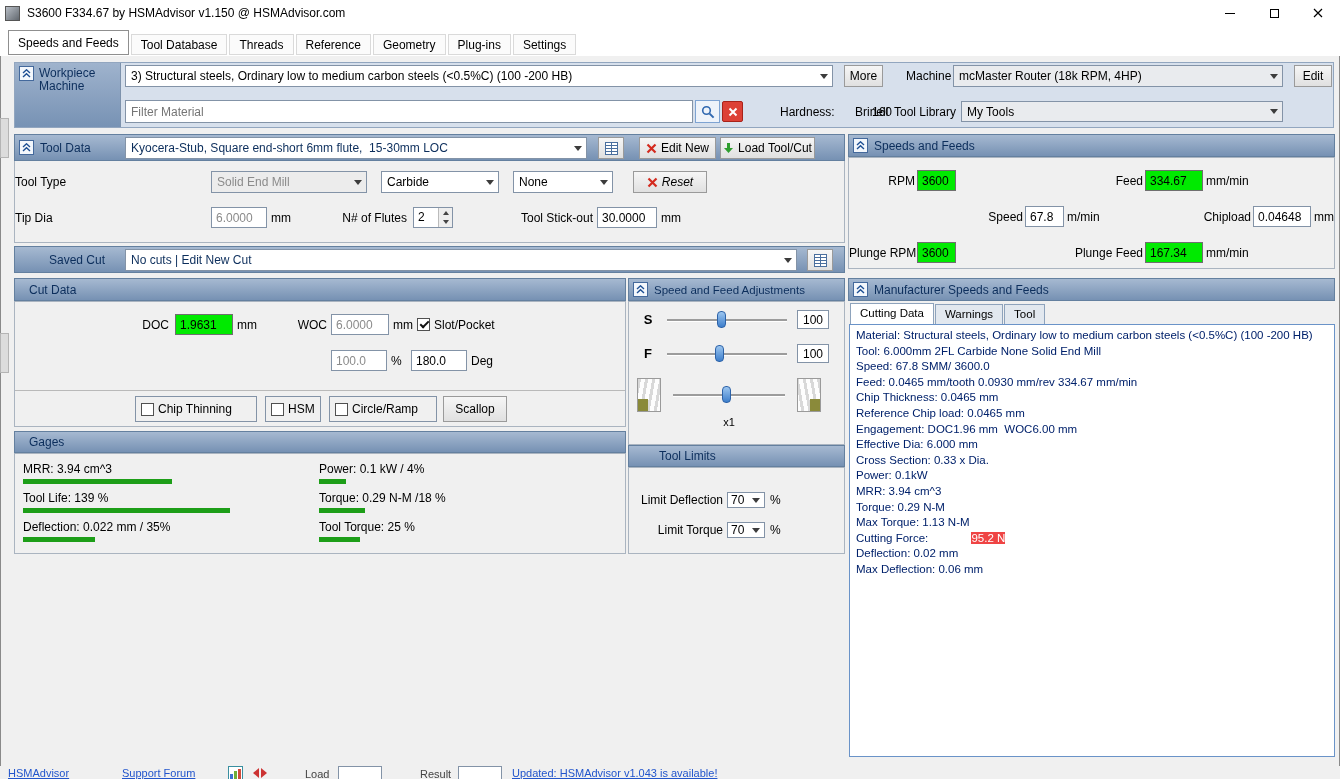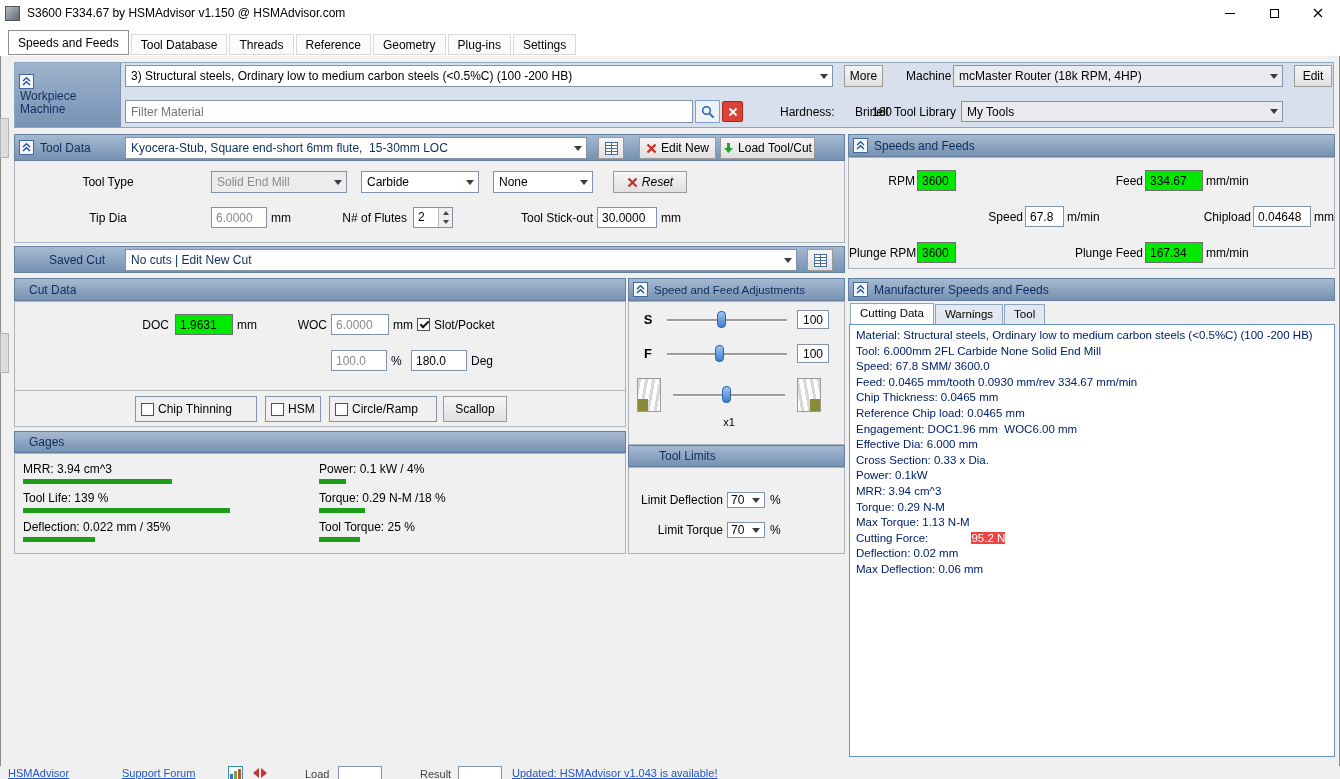--- a/index.html
+++ b/index.html
@@ -44,21 +44,21 @@
 
   .cb { width:13px; height:13px; border:1px solid #505050; background:#fff; position:relative; flex:none; }
   .cb.checked::after { content:""; position:absolute; left:2px; top:2px; width:7px; height:3px;
                        border-left:2px solid #111; border-bottom:2px solid #111; transform:rotate(-45deg); }
   .cb-label { margin-left:4px; white-space:nowrap; }
 
   .lbl { white-space:nowrap; }
 
   
   #wp-panel { left:14px; top:62px; width:1320px; height:66px; background:#d7e0ec; border:1px solid #92a6bf; }
-  #wp-title { position:absolute; left:0; top:0; bottom:0; width:106px; background:linear-gradient(#9fb3cd,#7792b4); border-right:1px solid #7d92ac; display:flex; align-items:flex-start; padding-top:11px;flex-direction:column; }
+  #wp-title { position:absolute; left:0; top:0; bottom:0; width:106px; background:linear-gradient(#9fb3cd,#7792b4); border-right:1px solid #7d92ac; display:flex; align-items:flex-start; padding-top:3px; }
   #wp-title .sec2 { margin-left:5px; margin-top:1px; line-height:13px; color:#0c2e5c; width:66px; }
   #material-combo { left:110px; top:2px; width:708px; }
   #more-btn { left:829px; top:2px; width:39px; }
   #machine-label { left:891px; top:6px; }
   #machine-combo { left:938px; top:2px; width:330px; }
   #edit-btn { left:1279px; top:2px; width:38px; }
   #filter-input { left:110px; top:37px; width:568px; height:23px; border:1px solid #8393a7; padding:0 5px; font:12px "Liberation Sans",sans-serif; }
   #search-btn { left:680px; top:37px; width:25px; height:23px; background:#eef3fa; border:1px solid #7ea3d2; display:flex; align-items:center; justify-content:center; }
   #clear-btn { left:707px; top:38px; width:21px; height:21px; background:#dd4136; border:1px solid #a8231a; border-radius:2px; display:flex; align-items:center; justify-content:center; }
   #hardness-label { left:765px; top:42px; }
@@ -69,22 +69,22 @@
 
   
   #td-header { left:14px; top:134px; width:831px; height:27px; }
   #tool-combo { left:110px; top:2px; width:462px; }
   #tool-db-btn { left:583px; top:2px; width:26px; height:22px; }
   #edit-new-btn { left:624px; top:2px; width:77px; }
   #load-btn { left:705px; top:2px; width:95px; }
   #td-body { left:14px; top:161px; width:831px; height:82px; background:#f0f0f0; border:1px solid #aab4c0; border-top:none; }
   .trow { position:absolute; left:0; right:0; display:flex; align-items:center; }
   #trow1 { top:10px; } #trow2 { top:46px; }
-  .tl1 { width:196px; text-align:center; padding-right:10px; white-space:nowrap; }
-  #tooltype-combo { width:136px; } #toolmat-combo { width:118px; margin-left:14px; } #coating-combo { width:100px; margin-left:14px; }
+  .tl1 { width:196px; text-align:left; padding-right:10px; white-space:nowrap; }
+  #tooltype-combo { width:156px; } #toolmat-combo { width:118px; margin-left:14px; } #coating-combo { width:100px; margin-left:14px; }
   #reset-btn { width:74px; margin-left:20px;font-style:italic; }
   #tipdia-box { width:56px; } .unit-mm { margin-left:4px; width:30px; }
   .tl2 { width:112px; text-align:right; padding-right:6px; white-space:nowrap; }
   .tl3 { width:144px; text-align:right; padding-right:4px; white-space:nowrap; }
   #flutes-spin { width:40px; height:21px; background:#fff; border:1px solid #8393a7; display:flex; }
   .spin-num { flex:1; padding:2px 4px; }
   .spin-btns { width:14px; border-left:1px solid #bbb; display:flex; flex-direction:column; }
   .spin-up,.spin-down { flex:1; display:flex; align-items:center; justify-content:center; background:#eee; }
   .tri-up { width:0; height:0; border-left:3px solid transparent; border-right:3px solid transparent; border-bottom:4px solid #444; }
   .tri-down { width:0; height:0; border-left:3px solid transparent; border-right:3px solid transparent; border-top:4px solid #444; }

